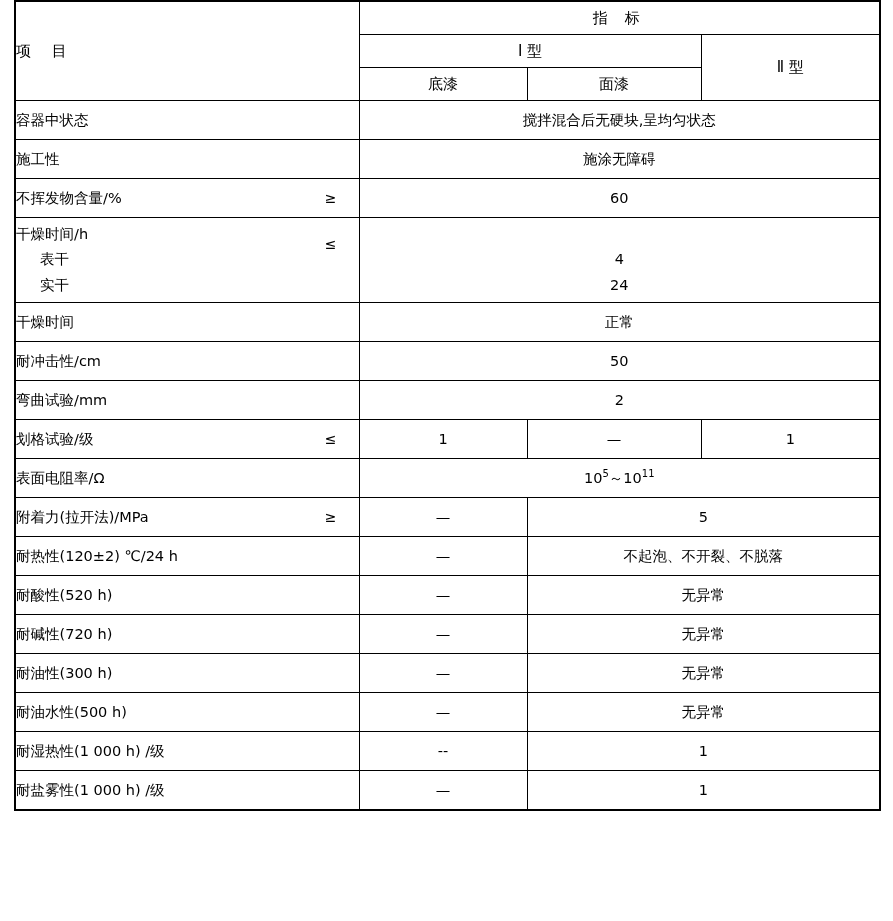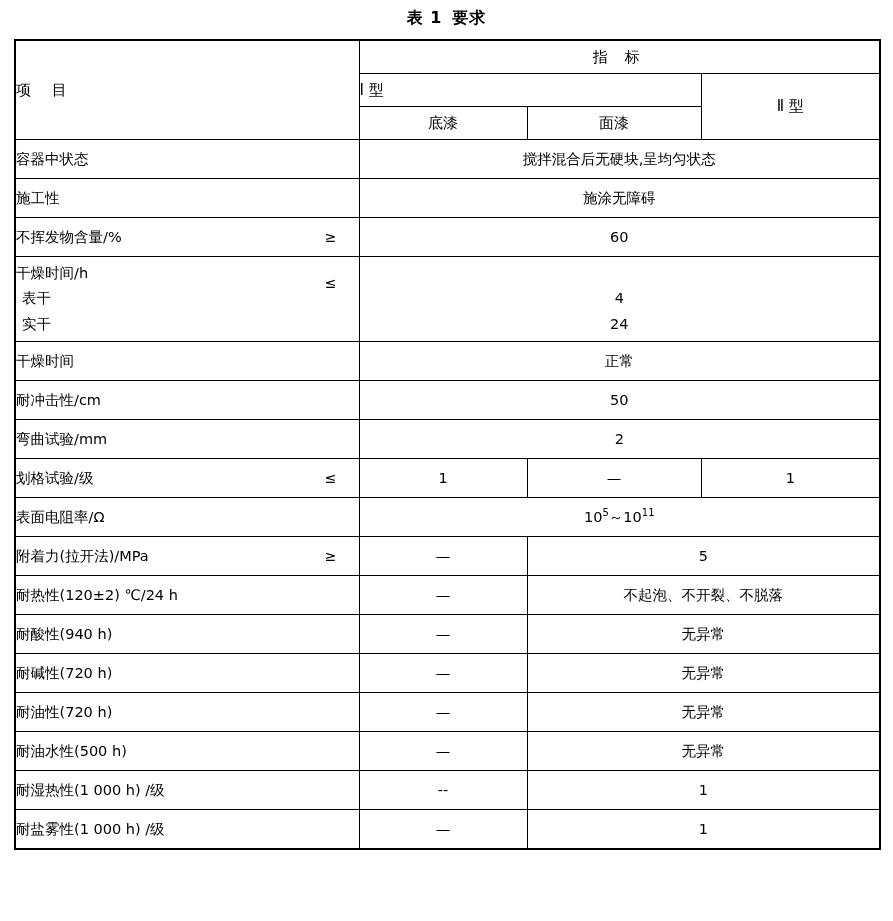--- a/index.html
+++ b/index.html
@@ -52,21 +52,21 @@
     height: 32px;
     letter-spacing: 6px;
     font-size: 15px;
   }
   .hdr-item {
     text-align: left;
     letter-spacing: 8px;
     font-size: 15px;
   }
   .hdr-type1 {
-    text-align: left;
+    text-align: center;
     height: 32px;
     font-size: 15px;
   }
   .hdr-type2 {
     text-align: center;
     font-size: 15px;
   }
   .hdr-sub {
     text-align: center;
     height: 32px;
@@ -91,21 +91,21 @@
   .item-multi {
     height: 84px;
     vertical-align: top;
     padding-top: 9px;
     margin-left: 16px;
   }
   .item-multi .lines {
     line-height: 1.75;
   }
   .item-multi .indent {
-    padding-left: 6px;
+    padding-left: 24px;
   }
   .val {
     text-align: center;
     font-size: 14.5px;
   }
   .val-multi {
     text-align: center;
     vertical-align: top;
     padding-top: 9px;
   }
@@ -120,23 +120,20 @@
     font-size: 10px;
     vertical-align: super;
   }
   .nowrap { white-space: nowrap; }
 </style>
 </head>
 <body>
 
 <div class="page">
 
-  <div class="title">
-    <span class="t-num">表 1</span><span>要求</span>
-  </div>
 
   <table class="req">
     <colgroup>
       <col style="width:344px">
       <col style="width:168px">
       <col style="width:174px">
       <col style="width:179px">
     </colgroup>
     <tbody>
 
@@ -252,39 +249,39 @@
         <td class="item-cell">
           <span>耐热性(120±2) ℃/24 h</span>
           <span class="sym"></span>
         </td>
         <td class="dash">—</td>
         <td colspan="2" class="val">不起泡、不开裂、不脱落</td>
       </tr>
 
       <tr>
         <td class="item-cell">
-          <span>耐酸性(940 h)</span>
+          <span>耐酸性(520 h)</span>
           <span class="sym"></span>
         </td>
         <td class="dash">—</td>
         <td colspan="2" class="val">无异常</td>
       </tr>
 
       <tr>
         <td class="item-cell">
           <span>耐碱性(720 h)</span>
           <span class="sym"></span>
         </td>
         <td class="dash">—</td>
         <td colspan="2" class="val">无异常</td>
       </tr>
 
       <tr>
         <td class="item-cell">
-          <span>耐油性(720 h)</span>
+          <span>耐油性(300 h)</span>
           <span class="sym"></span>
         </td>
         <td class="dash">—</td>
         <td colspan="2" class="val">无异常</td>
       </tr>
 
       <tr>
         <td class="item-cell">
           <span>耐油水性(500 h)</span>
           <span class="sym"></span>

